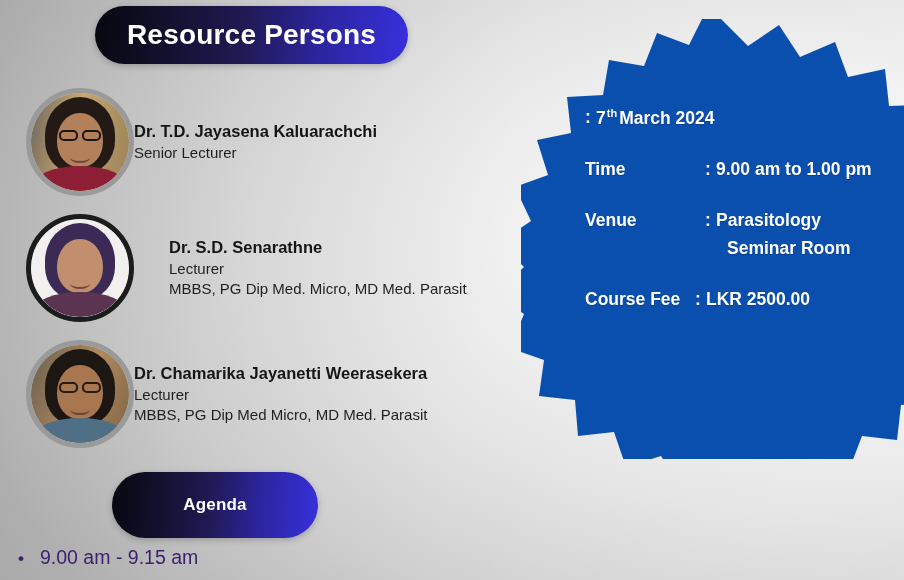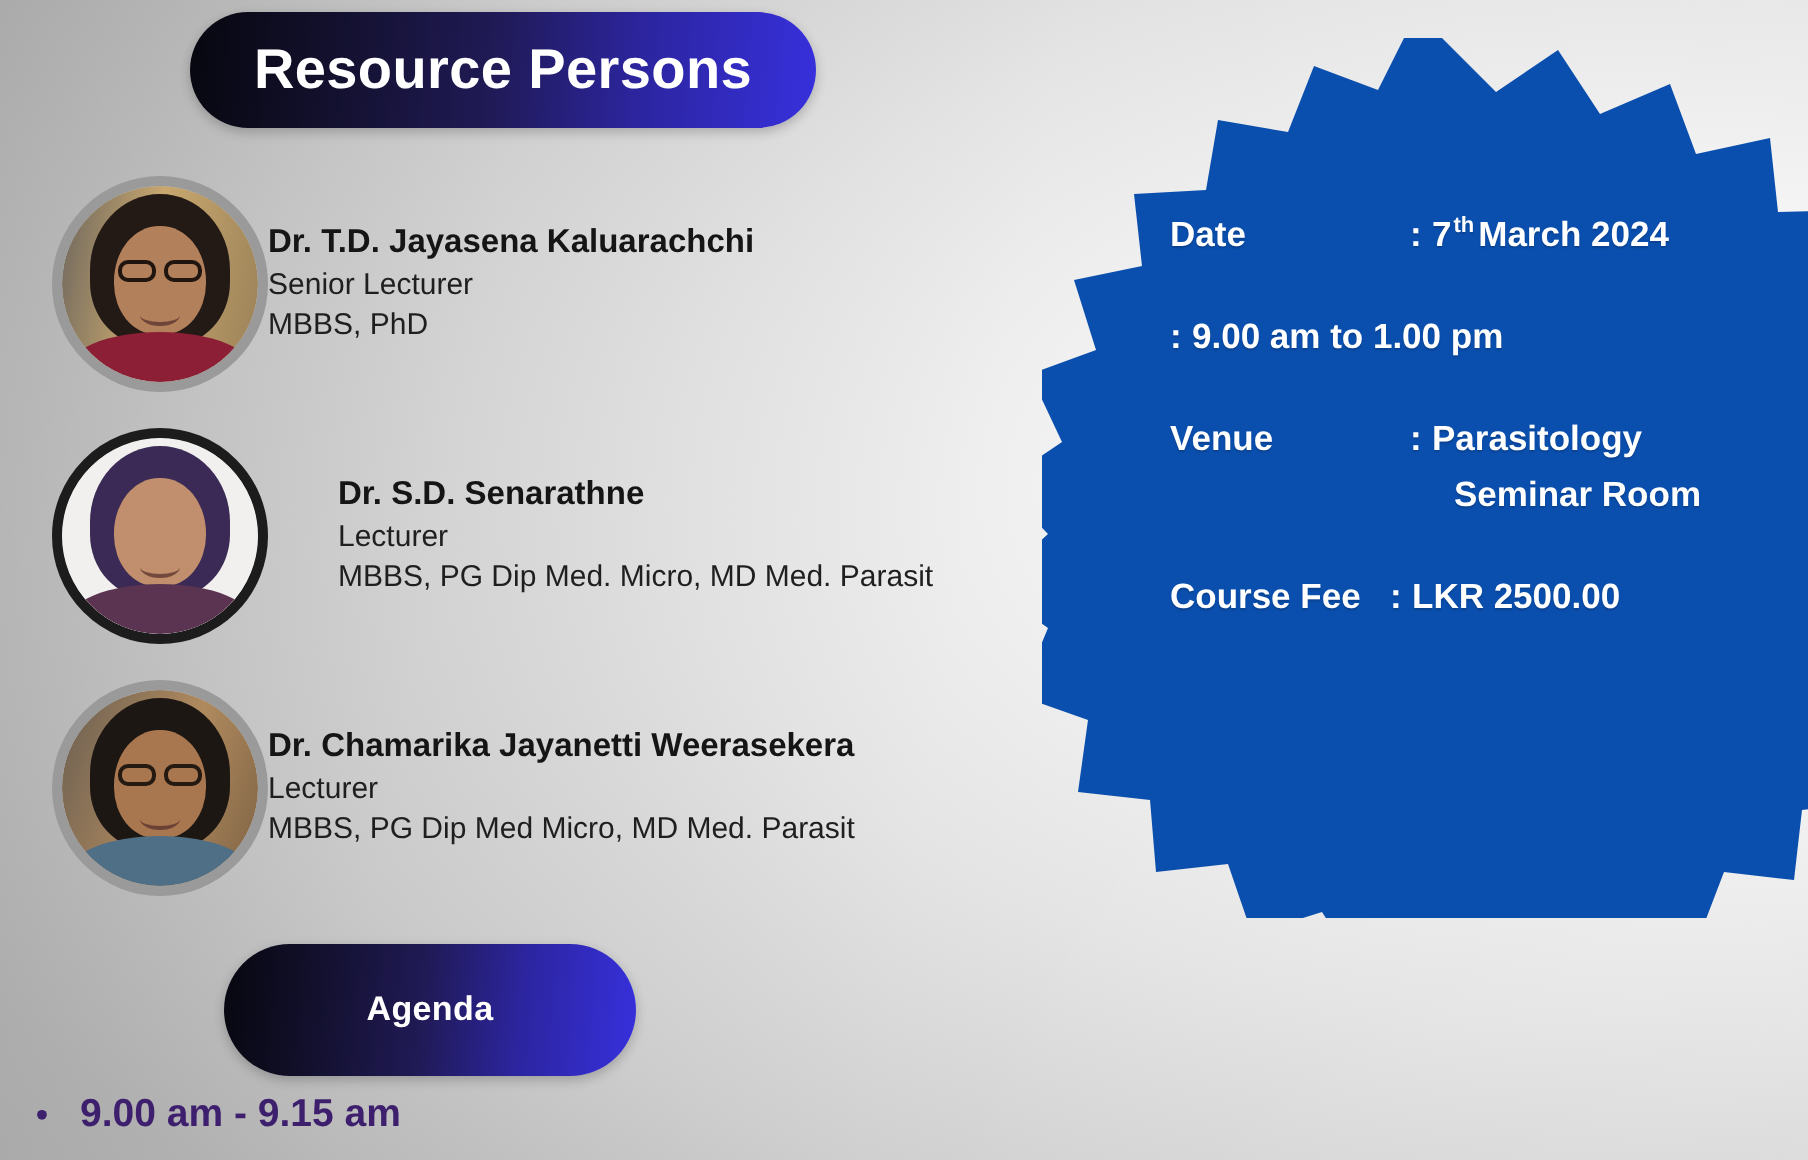--- a/index.html
+++ b/index.html
@@ -172,21 +172,21 @@
     font-size: 19.5px;
     font-weight: bold;
     color: #3d1f6e;
   }
   .agenda-item .dot {
     flex: 0 0 22px;
     font-size: 17px;
     line-height: 1;
   }
   .agenda-item .atitle { flex: 0 0 345px; }
-  .agenda-item .atime  { font-weight: bold; color: #3d1f6e; }
+  .agenda-item .atime  { font-weight: normal; color: #3d1f6e; }
 </style>
 </head>
 <body>
 
 <div id="poster">
 
   <div class="pill" id="pill-resource">
     <span>Resource Persons</span>
   </div>
 
@@ -197,21 +197,20 @@
         <div class="hair" style="background:#231a16"></div>
         <div class="face" style="background:#b3805c"></div>
         <div class="shoulder" style="background:#8c1f36"></div>
         <div class="glasses" style="color:#20150f"></div>
         <div class="smile"></div>
       </div>
     </div>
     <div class="ptext">
       <div class="pname">Dr. T.D. Jayasena Kaluarachchi</div>
       <div class="prole">Senior Lecturer</div>
-      <div class="pquals">MBBS, PhD</div>
     </div>
   </div>
 
   <div class="person" id="person-1">
     <div class="avatar light-ring">
       <div class="photo">
         <div class="bg" style="background:#f2f0ee"></div>
         <div class="hair" style="background:#3a2a55"></div>
         <div class="face" style="background:#c18f6d"></div>
         <div class="shoulder" style="background:#5a3450"></div>
@@ -250,28 +249,28 @@
         436,129 424,164 457,177 438,209 466,229 440,256 462,283 431,303 445,335
         411,347 416,382 380,386 376,421 341,417 328,451 296,440 274,470 247,452
         216,476 191,450 160,468 140,437 105,448 93,413 57,417 54,381 18,377
         23,341 -11,329 3,295 -26,275 3,248 -21,223 10,202 -6,168 27,156 16,121
         50,114 46,78 82,76 88,41 123,47 136,14 168,26 184,-6"></polygon>
     </svg>
 
     <div id="badge-rows">
 
       <div class="brow" id="brow-date">
-        <span class="blabel">Date</span>
         <span class="bsep">:</span>
         <span class="bval">
           <span>7</span><span class="sup">th</span><span>March 2024</span>
         </span>
       </div>
 
       <div class="brow" id="brow-time">
+        <span class="blabel">Time</span>
         <span class="bsep">:</span>
         <span class="bval">9.00 am to 1.00 pm</span>
       </div>
 
       <div class="brow" id="brow-venue">
         <span class="blabel">Venue</span>
         <span class="bsep">:</span>
         <span class="bval">
           <span>Parasitology</span>
           <span class="line2">Seminar  Room</span>

